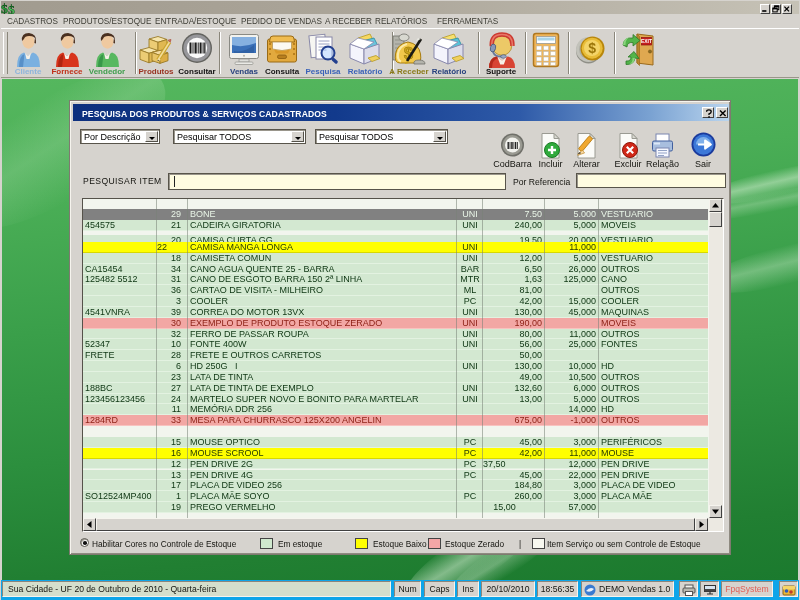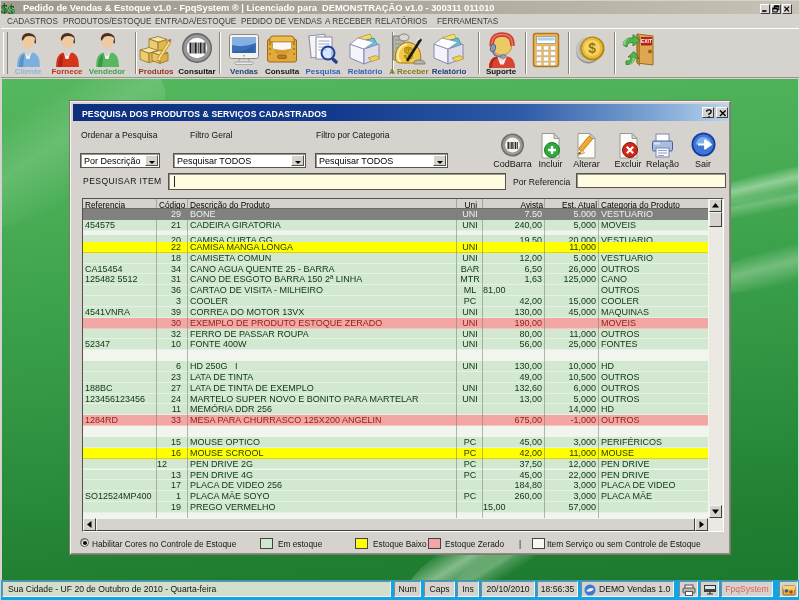--- a/index.html
+++ b/index.html
@@ -32,21 +32,21 @@
 
 #dlg { position:absolute; left:67px; top:21px; width:662px; height:455px; background:#d6d3ce;
   border:1px solid #7e7a70; box-shadow:inset 1px 1px 0 #f6f4ee, inset -1px -1px 0 #8e8a80; }
 #dtitle { position:absolute; left:3px; top:3px; width:656px; height:17px;
   background:linear-gradient(to right,#0d307e 0%,#123a8c 40%,#2e5aa8 68%,#7aa2d2 88%,#bad5ee 100%); }
 #dtitle .txt { position:absolute; left:9px; top:4.5px; font-size:8.6px; font-weight:bold; color:#fff; letter-spacing:0.1px; }
 .dwbtn { position:absolute; top:3px; width:12px; height:11px; background:#d6d3ce;
   border-top:1px solid #fff; border-left:1px solid #fff; border-right:1px solid #404040; border-bottom:1px solid #404040;
   font-size:9px; font-weight:bold; color:#000; text-align:center; line-height:10px; }
 .lab { position:absolute; font-size:8.6px; color:#14140f; }
-.combo { position:absolute; top:52px; height:15px; background:#fff; border:1px solid #58544a;
+.combo { position:absolute; top:28px; height:15px; background:#fff; border:1px solid #58544a;
   box-shadow:inset 1px 1px 0 #9a968c; font-size:9px; color:#000; }
 .combo i { position:absolute; left:3px; top:2px; }
 .combo .arr { position:absolute; right:1px; top:1px; bottom:1px; width:13px; background:#d6d3ce;
   border-top:1px solid #fff; border-left:1px solid #fff; border-right:1px solid #55524a; border-bottom:1px solid #55524a; }
 .combo .arr:before { content:""; position:absolute; left:3px; top:5px; border:3.2px solid transparent; border-top-color:#000; }
 .dbi { position:absolute; top:31px; }
 .dbl { position:absolute; top:58px; width:80px; text-align:center; font-size:9px; color:#14140f; }
 .field { position:absolute; background:#fffce1; border:1px solid #58544a; box-shadow:inset 1px 1px 0 #9a968c; }
 
 
@@ -78,21 +78,20 @@
 .pane { position:absolute; top:1px; height:16px; border:1px solid; border-color:#8a867c #f6f4ee #f6f4ee #8a867c;
   font-size:8.6px; color:#14140f; background:#d6d3ce; line-height:14px; }
 </style></head>
 <body>
 <div id="win">
   <div id="title">
     <svg style="position:absolute;left:0px;top:0px" width="18" height="14" viewBox="0 0 18 14">
       <text x="0" y="12" font-family="Liberation Serif" font-size="13.5" font-weight="bold" fill="#2ca43e" stroke="#0b4a16" stroke-width="0.45">$</text>
       <text x="7" y="13" font-family="Liberation Serif" font-size="13.5" font-weight="bold" fill="#4ec85e" stroke="#0b4a16" stroke-width="0.45">$</text>
     </svg>
-    <div class="txt">Pedido de Vendas &amp; Estoque v1.0 - FpqSystem ® | Licenciado para  DEMONSTRAÇÃO v1.0 - 300311 011010</div>
     <div class="wbtn" style="left:759px">
         <svg width="8" height="8" style="position:absolute;left:0;top:0">
           <rect x="1.2" y="5.2" width="4.2" height="1.6" fill="#000"></rect>
         </svg>
       </div>
     <div class="wbtn" style="left:770px">
         <svg width="8" height="8" style="position:absolute;left:0;top:0">
           <g fill="none" stroke="#000">
             <rect x="2.4" y="0.9" width="4.4" height="3.8" stroke-width="1"></rect>
             <path d="M2.4 1.4 h4.4" stroke-width="1.6"></path>
@@ -396,56 +395,48 @@
 <div class="dbl" style="left:593.0px">Sair</div>
 
       <div class="lab" style="left:13px;top:75px;letter-spacing:0.4px">PESQUISAR  ITEM</div>
       <div class="field" style="left:98px;top:72px;width:338px;height:17px">
           <div style="position:absolute;left:5px;top:2px;width:1px;height:11px;background:#222"></div>
         </div>
       <div class="lab" style="left:443px;top:76px">Por Referencia</div>
       <div class="field" style="left:506px;top:72px;width:150px;height:15px"></div>
 
       <div id="grid">
-        <div id="ghead">
-          <i style="left:2px">Referencia</i>
-            <i style="left:76px">Código</i>
-            <i style="left:107px">Descrição do Produto</i>
-          <i style="left:354px;width:40px;text-align:right">Uni</i>
-            <i style="left:400px;width:60px;text-align:right">Avista</i>
-          <i style="left:434px;width:80px;text-align:right">Est. Atual</i>
-            <i style="left:518px">Categoria do Produto</i>
-        </div>
         <div id="gbody" style="position:absolute;left:0;top:0;width:625px;height:319px;overflow:hidden">
 <div class="row rs" style="top:10.3px"><i style="left:74.0px;width:24px;text-align:right">29</i><i style="left:107.0px">BONE</i><i style="left:374.0px;width:26px;text-align:center">UNI</i><i style="left:400.0px;width:59px;text-align:right">7.50</i><i style="left:462.0px;width:51px;text-align:right">5.000</i><i style="left:518.0px">VESTUARIO</i></div>
 <div class="row rg" style="top:21.1px"><i style="left:2.0px">454575</i><i style="left:74.0px;width:24px;text-align:right">21</i><i style="left:107.0px">CADEIRA GIRATORIA</i><i style="left:374.0px;width:26px;text-align:center">UNI</i><i style="left:400.0px;width:59px;text-align:right">240,00</i><i style="left:462.0px;width:51px;text-align:right">5,000</i><i style="left:518.0px">MOVEIS</i></div>
 <div class="row rg" style="top:36px"><i style="left:74.0px;width:24px;text-align:right">20</i><i style="left:107.0px">CAMISA CURTA GG</i><i style="left:400.0px;width:59px;text-align:right">19,50</i><i style="left:462.0px;width:51px;text-align:right">20,000</i><i style="left:518.0px">VESTUARIO</i></div>
-<div class="row ry" style="top:42.8px"><i style="left:74.0px;width:24px;text-align:right">22</i><i style="left:107.0px">CAMISA MANGA LONGA</i><i style="left:374.0px;width:26px;text-align:center">UNI</i><i style="left:462.0px;width:51px;text-align:right">11,000</i></div>
+<div class="row ry" style="top:42.8px"><i style="left:74.0px;width:24px;">22</i><i style="left:107.0px">CAMISA MANGA LONGA</i><i style="left:374.0px;width:26px;text-align:center">UNI</i><i style="left:462.0px;width:51px;text-align:right">11,000</i></div>
 <div class="row rg" style="top:53.7px"><i style="left:74.0px;width:24px;text-align:right">18</i><i style="left:107.0px">CAMISETA COMUN</i><i style="left:374.0px;width:26px;text-align:center">UNI</i><i style="left:400.0px;width:59px;text-align:right">12,00</i><i style="left:462.0px;width:51px;text-align:right">5,000</i><i style="left:518.0px">VESTUARIO</i></div>
 <div class="row rg" style="top:64.5px"><i style="left:2.0px">CA15454</i><i style="left:74.0px;width:24px;text-align:right">34</i><i style="left:107.0px">CANO AGUA QUENTE 25 - BARRA</i><i style="left:374.0px;width:26px;text-align:center">BAR</i><i style="left:400.0px;width:59px;text-align:right">6,50</i><i style="left:462.0px;width:51px;text-align:right">26,000</i><i style="left:518.0px">OUTROS</i></div>
 <div class="row rg" style="top:75.3px"><i style="left:2.0px">125482 5512</i><i style="left:74.0px;width:24px;text-align:right">31</i><i style="left:107.0px">CANO DE ESGOTO BARRA 150 2ª LINHA</i><i style="left:374.0px;width:26px;text-align:center">MTR</i><i style="left:400.0px;width:59px;text-align:right">1,63</i><i style="left:462.0px;width:51px;text-align:right">125,000</i><i style="left:518.0px">CANO</i></div>
-<div class="row rg" style="top:86.2px"><i style="left:74.0px;width:24px;text-align:right">36</i><i style="left:107.0px">CARTAO DE VISITA - MILHEIRO</i><i style="left:374.0px;width:26px;text-align:center">ML</i><i style="left:400.0px;width:59px;text-align:left">81,00</i><i style="left:518.0px">OUTROS</i></div>
+<div class="row rg" style="top:86.2px"><i style="left:74.0px;width:24px;text-align:right">36</i><i style="left:107.0px">CARTAO DE VISITA - MILHEIRO</i><i style="left:374.0px;width:26px;text-align:center">ML</i><i style="left:400.0px;width:59px;text-align:right">81,00</i><i style="left:518.0px">OUTROS</i></div>
 <div class="row rg" style="top:97.0px"><i style="left:74.0px;width:24px;text-align:right">3</i><i style="left:107.0px">COOLER</i><i style="left:374.0px;width:26px;text-align:center">PC</i><i style="left:400.0px;width:59px;text-align:right">42,00</i><i style="left:462.0px;width:51px;text-align:right">15,000</i><i style="left:518.0px">COOLER</i></div>
 <div class="row rg" style="top:107.9px"><i style="left:2.0px">4541VNRA</i><i style="left:74.0px;width:24px;text-align:right">39</i><i style="left:107.0px">CORREA DO MOTOR 13VX</i><i style="left:374.0px;width:26px;text-align:center">UNI</i><i style="left:400.0px;width:59px;text-align:right">130,00</i><i style="left:462.0px;width:51px;text-align:right">45,000</i><i style="left:518.0px">MAQUINAS</i></div>
 <div class="row rp" style="top:118.7px"><i style="left:74.0px;width:24px;text-align:right">30</i><i style="left:107.0px">EXEMPLO DE PRODUTO ESTOQUE ZERADO</i><i style="left:374.0px;width:26px;text-align:center">UNI</i><i style="left:400.0px;width:59px;text-align:right">190,00</i><i style="left:518.0px">MOVEIS</i></div>
 <div class="row rg" style="top:129.5px"><i style="left:74.0px;width:24px;text-align:right">32</i><i style="left:107.0px">FERRO DE PASSAR ROUPA</i><i style="left:374.0px;width:26px;text-align:center">UNI</i><i style="left:400.0px;width:59px;text-align:right">80,00</i><i style="left:462.0px;width:51px;text-align:right">11,000</i><i style="left:518.0px">OUTROS</i></div>
 <div class="row rg" style="top:140.4px"><i style="left:2.0px">52347</i><i style="left:74.0px;width:24px;text-align:right">10</i><i style="left:107.0px">FONTE 400W</i><i style="left:374.0px;width:26px;text-align:center">UNI</i><i style="left:400.0px;width:59px;text-align:right">56,00</i><i style="left:462.0px;width:51px;text-align:right">25,000</i><i style="left:518.0px">FONTES</i></div>
+<div class="row rg" style="top:151.2px"><i style="left:2.0px">FRETE</i><i style="left:74.0px;width:24px;text-align:right">28</i><i style="left:107.0px">FRETE E OUTROS CARRETOS</i><i style="left:400.0px;width:59px;text-align:right">50,00</i></div>
 <div class="row rg" style="top:162.1px"><i style="left:74.0px;width:24px;text-align:right">6</i><i style="left:107.0px">HD 250G&nbsp;&nbsp; I</i><i style="left:374.0px;width:26px;text-align:center">UNI</i><i style="left:400.0px;width:59px;text-align:right">130,00</i><i style="left:462.0px;width:51px;text-align:right">10,000</i><i style="left:518.0px">HD</i></div>
 <div class="row rg" style="top:172.9px"><i style="left:74.0px;width:24px;text-align:right">23</i><i style="left:107.0px">LATA DE TINTA</i><i style="left:400.0px;width:59px;text-align:right">49,00</i><i style="left:462.0px;width:51px;text-align:right">10,500</i><i style="left:518.0px">OUTROS</i></div>
 <div class="row rg" style="top:183.7px"><i style="left:2.0px">188BC</i><i style="left:74.0px;width:24px;text-align:right">27</i><i style="left:107.0px">LATA DE TINTA DE EXEMPLO</i><i style="left:374.0px;width:26px;text-align:center">UNI</i><i style="left:400.0px;width:59px;text-align:right">132,60</i><i style="left:462.0px;width:51px;text-align:right">6,000</i><i style="left:518.0px">OUTROS</i></div>
 <div class="row rg" style="top:194.6px"><i style="left:2.0px">123456123456</i><i style="left:74.0px;width:24px;text-align:right">24</i><i style="left:107.0px">MARTELO SUPER NOVO E BONITO PARA MARTELAR</i><i style="left:374.0px;width:26px;text-align:center">UNI</i><i style="left:400.0px;width:59px;text-align:right">13,00</i><i style="left:462.0px;width:51px;text-align:right">5,000</i><i style="left:518.0px">OUTROS</i></div>
 <div class="row rg" style="top:205.4px"><i style="left:74.0px;width:24px;text-align:right">11</i><i style="left:107.0px">MEMÓRIA DDR 256</i><i style="left:462.0px;width:51px;text-align:right">14,000</i><i style="left:518.0px">HD</i></div>
 <div class="row rp" style="top:216.3px"><i style="left:2.0px">1284RD</i><i style="left:74.0px;width:24px;text-align:right">33</i><i style="left:107.0px">MESA PARA CHURRASCO 125X200 ANGELIN</i><i style="left:400.0px;width:59px;text-align:right">675,00</i><i style="left:462.0px;width:51px;text-align:right">-1,000</i><i style="left:518.0px">OUTROS</i></div>
 <div class="row rg" style="top:237.9px"><i style="left:74.0px;width:24px;text-align:right">15</i><i style="left:107.0px">MOUSE OPTICO</i><i style="left:374.0px;width:26px;text-align:center">PC</i><i style="left:400.0px;width:59px;text-align:right">45,00</i><i style="left:462.0px;width:51px;text-align:right">3,000</i><i style="left:518.0px">PERIFÉRICOS</i></div>
 <div class="row ry" style="top:248.8px"><i style="left:74.0px;width:24px;text-align:right">16</i><i style="left:107.0px">MOUSE SCROOL</i><i style="left:374.0px;width:26px;text-align:center">PC</i><i style="left:400.0px;width:59px;text-align:right">42,00</i><i style="left:462.0px;width:51px;text-align:right">11,000</i><i style="left:518.0px">MOUSE</i></div>
-<div class="row rg" style="top:259.6px"><i style="left:74.0px;width:24px;">12</i><i style="left:107.0px">PEN DRIVE 2G</i><i style="left:374.0px;width:26px;text-align:center">PC</i><i style="left:400.0px;width:59px;text-align:right">37,50</i><i style="left:462.0px;width:51px;text-align:right">12,000</i><i style="left:518.0px">PEN DRIVE</i></div>
+<div class="row rg" style="top:259.6px"><i style="left:74.0px;width:24px;text-align:right">12</i><i style="left:107.0px">PEN DRIVE 2G</i><i style="left:374.0px;width:26px;text-align:center">PC</i><i style="left:400.0px;width:59px;text-align:left">37,50</i><i style="left:462.0px;width:51px;text-align:right">12,000</i><i style="left:518.0px">PEN DRIVE</i></div>
 <div class="row rg" style="top:270.5px"><i style="left:74.0px;width:24px;text-align:right">13</i><i style="left:107.0px">PEN DRIVE 4G</i><i style="left:374.0px;width:26px;text-align:center">PC</i><i style="left:400.0px;width:59px;text-align:right">45,00</i><i style="left:462.0px;width:51px;text-align:right">22,000</i><i style="left:518.0px">PEN DRIVE</i></div>
 <div class="row rg" style="top:281.3px"><i style="left:74.0px;width:24px;text-align:right">17</i><i style="left:107.0px">PLACA DE VIDEO 256</i><i style="left:400.0px;width:59px;text-align:right">184,80</i><i style="left:462.0px;width:51px;text-align:right">3,000</i><i style="left:518.0px">PLACA DE VIDEO</i></div>
 <div class="row rg" style="top:292.1px"><i style="left:2.0px">SO12524MP400</i><i style="left:74.0px;width:24px;text-align:right">1</i><i style="left:107.0px">PLACA MÃE SOYO</i><i style="left:374.0px;width:26px;text-align:center">PC</i><i style="left:400.0px;width:59px;text-align:right">260,00</i><i style="left:462.0px;width:51px;text-align:right">3,000</i><i style="left:518.0px">PLACA MÃE</i></div>
-<div class="row rg" style="top:303.0px"><i style="left:74.0px;width:24px;text-align:right">19</i><i style="left:107.0px">PREGO VERMELHO</i><i style="left:400.0px;width:59px;text-align:left">15,00</i><i style="left:462.0px;width:51px;text-align:right">57,000</i></div>
+<div class="row rg" style="top:303.0px"><i style="left:74.0px;width:24px;text-align:right">19</i><i style="left:107.0px">PREGO VERMELHO</i><i style="left:392px;width:59px;text-align:center">15,00</i><i style="left:462.0px;width:51px;text-align:right">57,000</i></div>
           <div class="gline" style="left:73px"></div>
             <div class="gline" style="left:104px"></div>
           <div class="gline" style="left:373px"></div>
             <div class="gline" style="left:399px"></div>
           <div class="gline" style="left:461px"></div>
             <div class="gline" style="left:515px"></div>
         </div>
         <div id="vscroll">
           <div class="strack" style="left:0;top:0;width:14px;height:319px"></div>
           <div class="sbtn" style="left:0;top:0;width:13px;height:13px">

